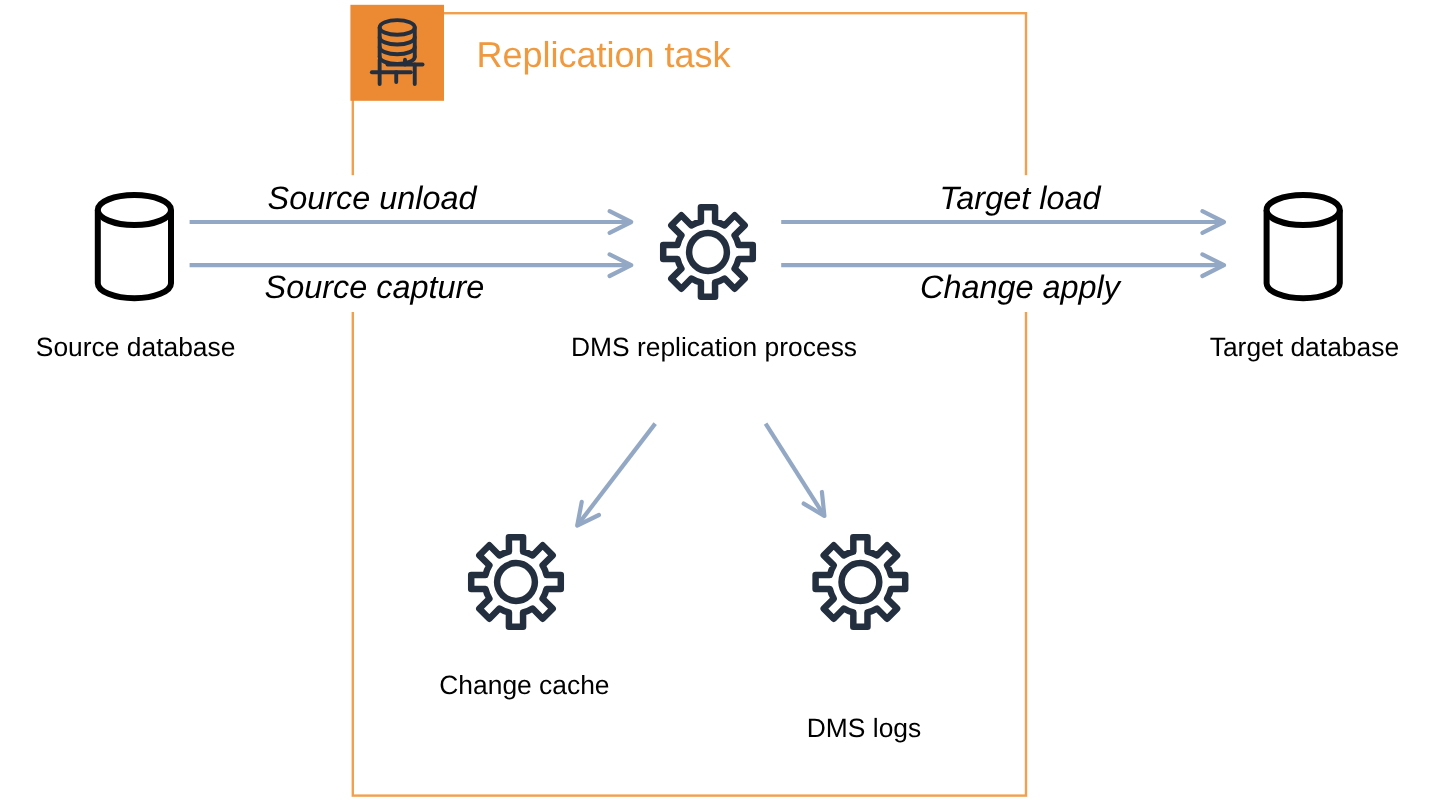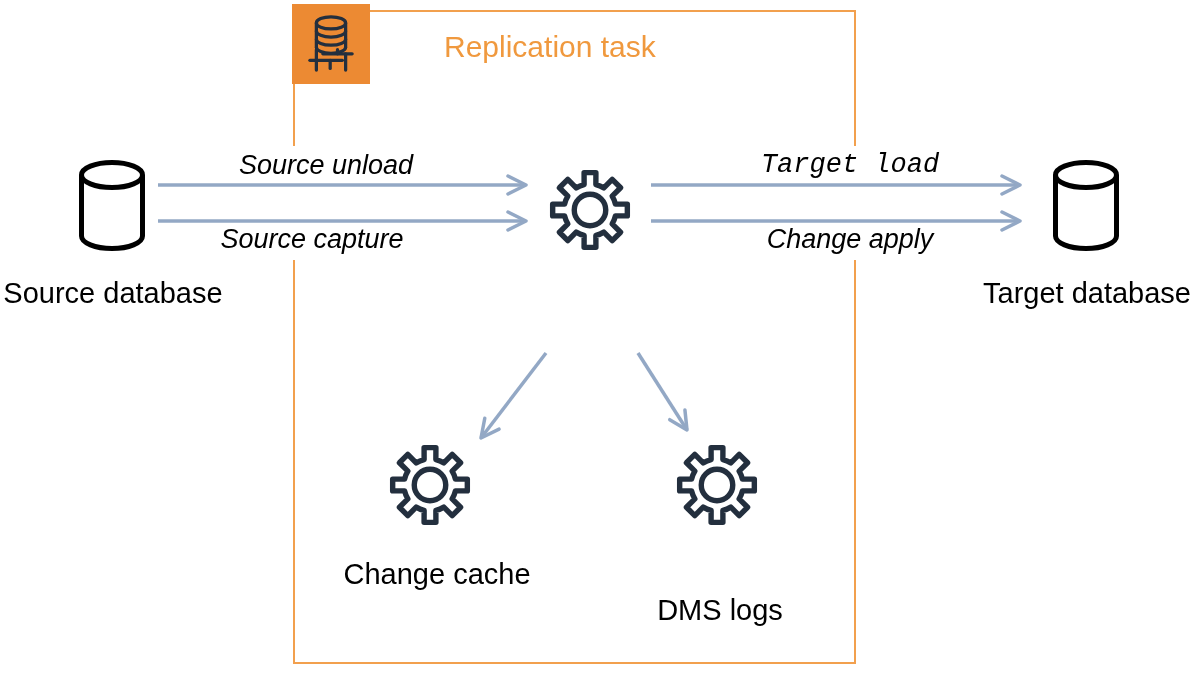--- a/index.html
+++ b/index.html
@@ -9,36 +9,36 @@
   
   .task-rect{position:absolute;left:293px;top:10px;width:563px;height:654px;
              box-sizing:border-box;border:2px solid #F2A04E;background:transparent;}
   .gap{position:absolute;background:#fff;width:18px;height:114px;top:146px;}
   .gap.left{left:284px;}
   .gap.right{left:846px;}
 
   
   .task-icon-box{position:absolute;left:292px;top:4px;width:78px;height:80px;
                  background:#EC8A33;display:flex;align-items:center;justify-content:center;}
-  .task-title{position:absolute;left:397px;top:30px;font-size:30px;color:#F0993E;white-space:nowrap;margin-left:47px;}
+  .task-title{position:absolute;left:397px;top:30px;font-size:30px;color:#F0993E;white-space:nowrap;}
 
   
   .abs{position:absolute;}
-  .node-label{position:absolute;transform:translateX(-50%);font-size:29px;white-space:nowrap;}
+  .node-label{position:absolute;transform:translateX(-50%);font-size:22px;white-space:nowrap;}
   #lbl-source{left:113px;top:277px;}
   #lbl-process{left:595px;top:277px;}
   #lbl-target{left:1087px;top:277px;}
   #lbl-cache{left:437px;top:558px;text-align:right;}
   #lbl-logs{left:720px;top:558px;margin-top:36px;}
 
   .edge-label{position:absolute;transform:translateX(-50%);font-style:italic;
               font-size:27px;white-space:nowrap;}
-  #e-unload{left:326px;top:150px;}
+  #e-unload{left:310px;top:150px;}
   #e-capture{left:312px;top:224px;}
-  #e-load{left:850px;top:150px;font-family:Liberation Mono, monospace;}
+  #e-load{left:850px;top:150px;}
   #e-apply{left:850px;top:224px;}
 
   #cyl-source{left:77px;top:158px;}
   #cyl-target{left:1051px;top:158px;}
   #gear-process{left:545px;top:165px;}
   #gear-cache{left:385px;top:440px;}
   #gear-logs{left:672px;top:440px;}
 
   .arrows{position:absolute;left:0;top:0;pointer-events:none;}
   .arrows line{stroke:#93A8C5;stroke-width:3.5px;}
@@ -92,20 +92,21 @@
   <svg id="cyl-target" class="abs" width="70" height="95" viewBox="0 0 70 95">
     <path d="M4.5 17 V78 A30.5 12.5 0 0 0 65.5 78 V17" fill="#fff" stroke="#000" stroke-width="5"></path>
     <ellipse cx="35" cy="17" rx="30.5" ry="12.5" fill="#fff" stroke="#000" stroke-width="5"></ellipse>
   </svg>
   <div id="lbl-target" class="node-label">Target database</div>
 
   <svg id="gear-process" class="abs" width="90" height="90" viewBox="0 0 100 100">
     <path class="gear-outline" fill="#fff" stroke="#232F3E" stroke-width="6" stroke-linejoin="round" d="M78.26 43.48 L91.48 43.43 L91.48 56.57 L78.26 56.52 A29 29 0 0 1 74.59 65.37 L74.59 65.37 L83.98 74.69 L74.69 83.98 L65.37 74.59 A29 29 0 0 1 56.52 78.26 L56.52 78.26 L56.57 91.48 L43.43 91.48 L43.48 78.26 A29 29 0 0 1 34.63 74.59 L34.63 74.59 L25.31 83.98 L16.02 74.69 L25.41 65.37 A29 29 0 0 1 21.74 56.52 L21.74 56.52 L8.52 56.57 L8.52 43.43 L21.74 43.48 A29 29 0 0 1 25.41 34.63 L25.41 34.63 L16.02 25.31 L25.31 16.02 L34.63 25.41 A29 29 0 0 1 43.48 21.74 L43.48 21.74 L43.43 8.52 L56.57 8.52 L56.52 21.74 A29 29 0 0 1 65.37 25.41 L65.37 25.41 L74.69 16.02 L83.98 25.31 L74.59 34.63 A29 29 0 0 1 78.26 43.48 Z"></path>
     <circle cx="50" cy="50" r="17.5" fill="#fff" stroke="#232F3E" stroke-width="6"></circle>
   </svg>
+  <div id="lbl-process" class="node-label">DMS replication process</div>
 
   <svg id="gear-cache" class="abs" width="90" height="90" viewBox="0 0 100 100">
     <path class="gear-outline" fill="#fff" stroke="#232F3E" stroke-width="6" stroke-linejoin="round" d="M78.26 43.48 L91.48 43.43 L91.48 56.57 L78.26 56.52 A29 29 0 0 1 74.59 65.37 L74.59 65.37 L83.98 74.69 L74.69 83.98 L65.37 74.59 A29 29 0 0 1 56.52 78.26 L56.52 78.26 L56.57 91.48 L43.43 91.48 L43.48 78.26 A29 29 0 0 1 34.63 74.59 L34.63 74.59 L25.31 83.98 L16.02 74.69 L25.41 65.37 A29 29 0 0 1 21.74 56.52 L21.74 56.52 L8.52 56.57 L8.52 43.43 L21.74 43.48 A29 29 0 0 1 25.41 34.63 L25.41 34.63 L16.02 25.31 L25.31 16.02 L34.63 25.41 A29 29 0 0 1 43.48 21.74 L43.48 21.74 L43.43 8.52 L56.57 8.52 L56.52 21.74 A29 29 0 0 1 65.37 25.41 L65.37 25.41 L74.69 16.02 L83.98 25.31 L74.59 34.63 A29 29 0 0 1 78.26 43.48 Z"></path>
     <circle cx="50" cy="50" r="17.5" fill="#fff" stroke="#232F3E" stroke-width="6"></circle>
   </svg>
   <div id="lbl-cache" class="node-label">Change cache</div>
 
   <svg id="gear-logs" class="abs" width="90" height="90" viewBox="0 0 100 100">
     <path class="gear-outline" fill="#fff" stroke="#232F3E" stroke-width="6" stroke-linejoin="round" d="M78.26 43.48 L91.48 43.43 L91.48 56.57 L78.26 56.52 A29 29 0 0 1 74.59 65.37 L74.59 65.37 L83.98 74.69 L74.69 83.98 L65.37 74.59 A29 29 0 0 1 56.52 78.26 L56.52 78.26 L56.57 91.48 L43.43 91.48 L43.48 78.26 A29 29 0 0 1 34.63 74.59 L34.63 74.59 L25.31 83.98 L16.02 74.69 L25.41 65.37 A29 29 0 0 1 21.74 56.52 L21.74 56.52 L8.52 56.57 L8.52 43.43 L21.74 43.48 A29 29 0 0 1 25.41 34.63 L25.41 34.63 L16.02 25.31 L25.31 16.02 L34.63 25.41 A29 29 0 0 1 43.48 21.74 L43.48 21.74 L43.43 8.52 L56.57 8.52 L56.52 21.74 A29 29 0 0 1 65.37 25.41 L65.37 25.41 L74.69 16.02 L83.98 25.31 L74.59 34.63 A29 29 0 0 1 78.26 43.48 Z"></path>
     <circle cx="50" cy="50" r="17.5" fill="#fff" stroke="#232F3E" stroke-width="6"></circle>

